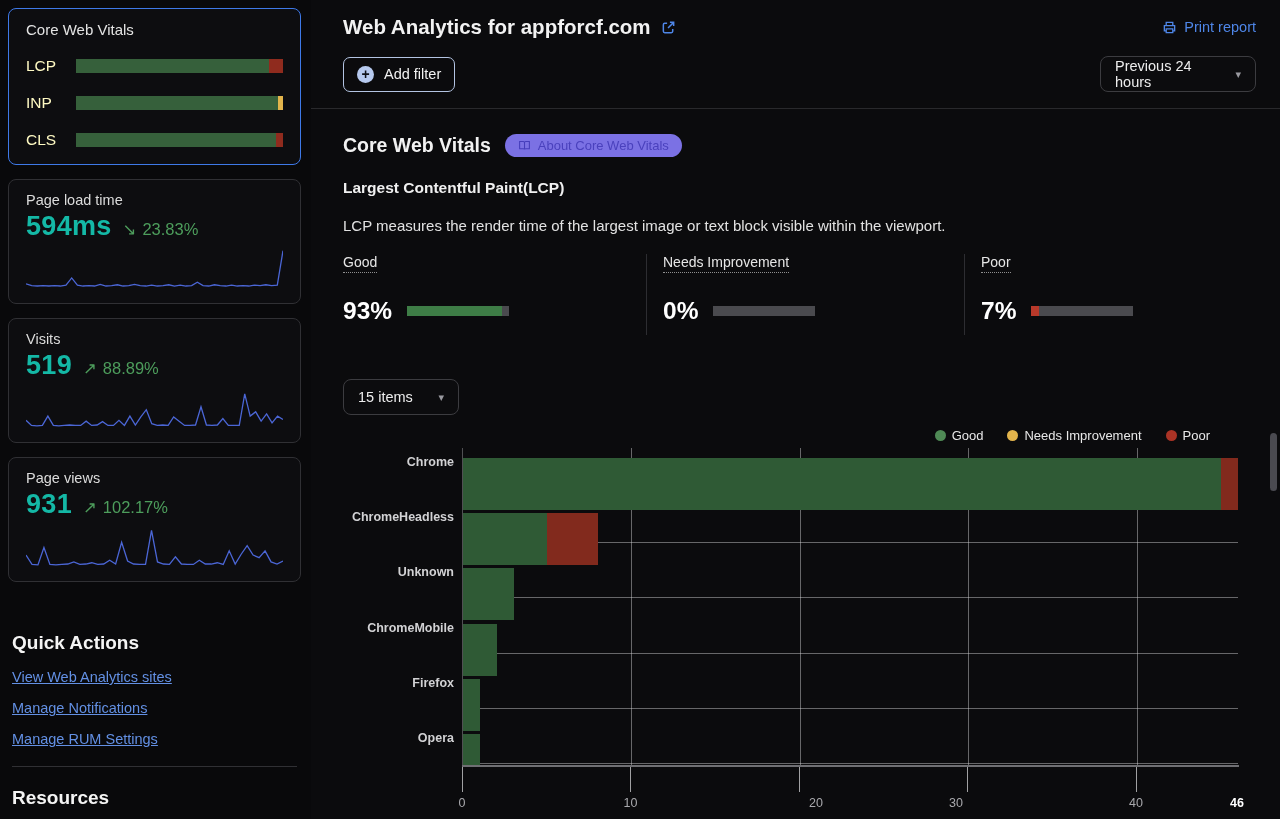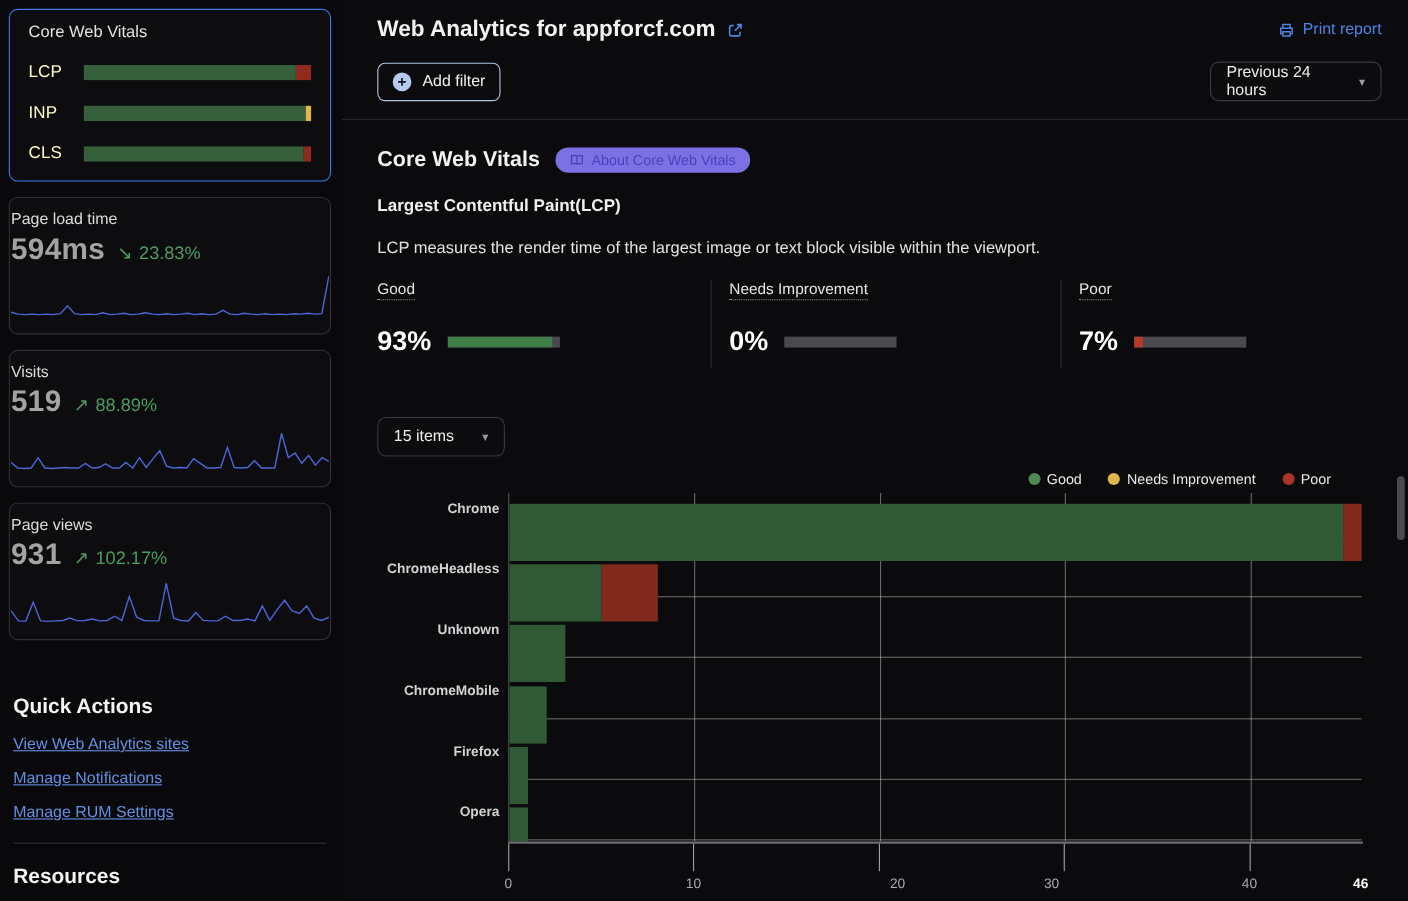--- a/index.html
+++ b/index.html
@@ -9,24 +9,24 @@
   
   .sidebar{position:absolute;left:0;top:0;width:311px;height:819px;box-sizing:border-box;padding:8px 10px 0 8px}
   .card{background:#0d0d10;border:1px solid #303034;border-radius:8px;margin-bottom:14px;box-sizing:border-box}
   .card.selected{border:1.5px solid #3e79e8}
   .cwv-card{padding:12px 17px 16px;height:157px}
   .card-title{font-size:15px;color:#e3e3e3}
   .metric-row{display:flex;align-items:center;margin-top:19px}
   .metric-label{width:50px;font-weight:400;font-size:15.5px;color:#fef9c3}
   .segbar{flex:1;height:14px;display:flex;overflow:hidden;background:#141416}
   .segbar span{display:block;height:100%}
-  .stat-card{padding:12px 1px 12px;height:125px;display:flex;flex-direction:column}
+  .stat-card{padding:12px 17px 12px;height:125px;display:flex;flex-direction:column}
   .stat-label{font-size:14.5px;color:#dcdcdc}
   .stat-value-row{display:flex;align-items:baseline;gap:11px;margin-top:3px}
-  .stat-value{font-size:27px;font-weight:700;color:#a3a3a3;letter-spacing:.3px}
+  .stat-value{font-size:27px;font-weight:700;color:#14b8a6;letter-spacing:.3px}
   .stat-change{font-size:16.5px;color:#4d9d5c;display:flex;gap:6px;align-items:baseline}
   .spark{width:100%;height:46px;margin-top:auto}
   .quick{padding:0 4px}
   .quick-title{font-size:19px;font-weight:700;margin:50px 0 6px;color:#f4f4f4}
   .quick-link{display:block;color:#6390e4;font-size:14.5px;margin-top:15px;text-decoration:underline;width:max-content;cursor:pointer}
   .side-divider{height:1px;background:#303034;margin:19px 0 20px}
   .resources-title{font-size:19px;font-weight:700;color:#f4f4f4}
 
   
   .main{position:absolute;left:311px;top:0;right:0;bottom:0;background:#0b0b0d;padding:15px 24px 0 32px;box-sizing:border-box;overflow:hidden}

